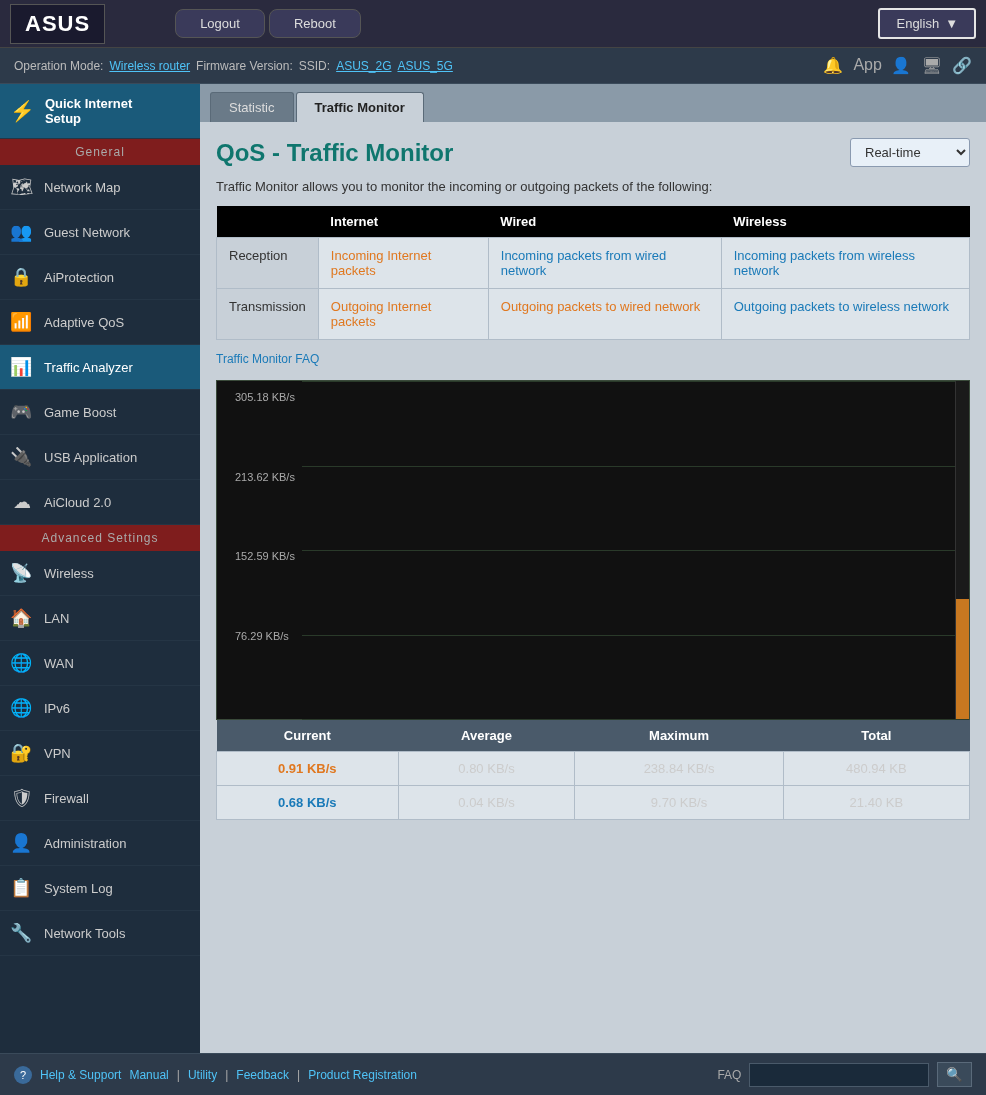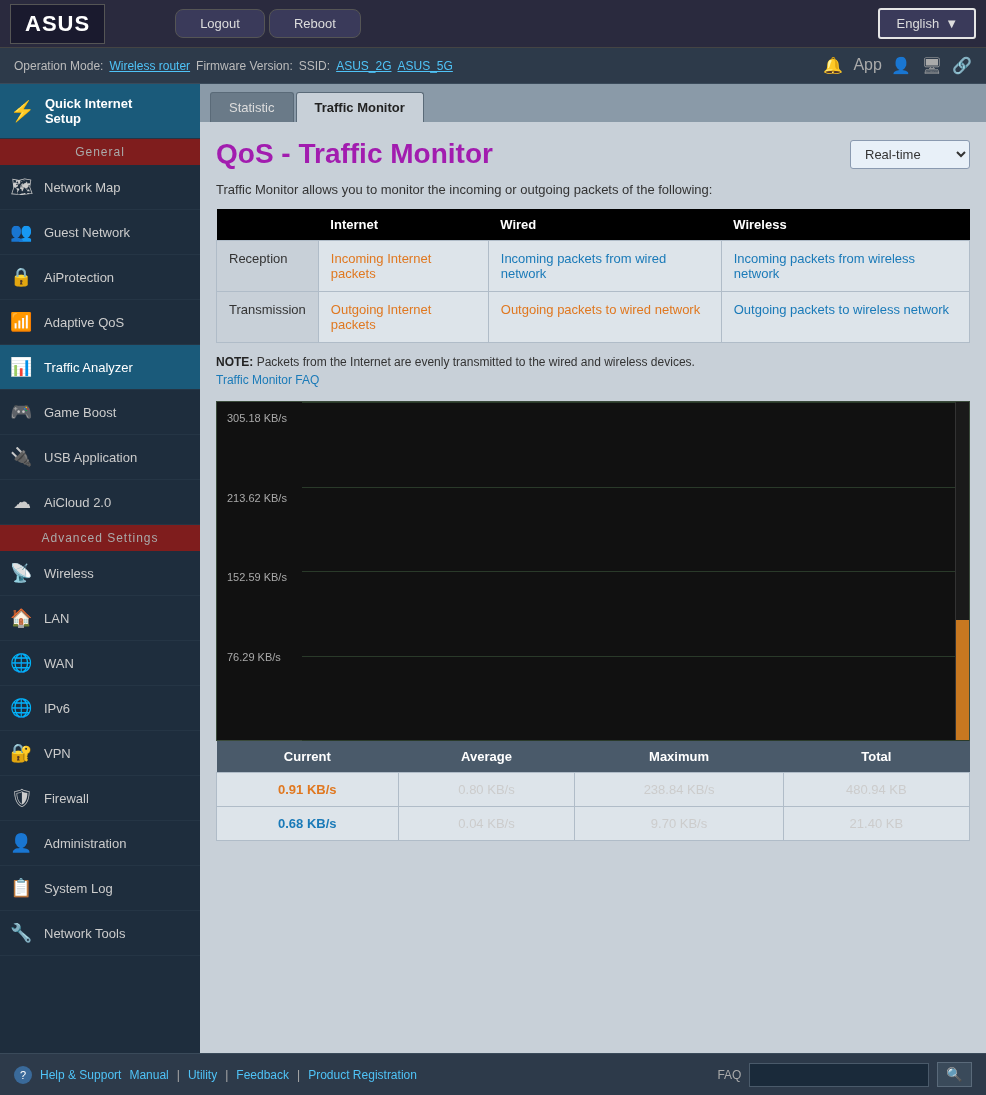--- a/index.html
+++ b/index.html
@@ -120,21 +120,21 @@
     
     .content-inner { flex: 1; padding: 16px 16px; background: #c8d0d8; overflow-y: auto; }
 
     
     .qos-header {
       display: flex;
       justify-content: space-between;
       align-items: center;
       margin-bottom: 12px;
     }
-    .qos-title { font-size: 28px; color: #a21caf; font-weight: bold; }
+    .qos-title { font-size: 24px; color: #0f766e; font-weight: bold; }
     .realtime-select {
       background: #e8f0f8;
       border: 1px solid #8a9ab0;
       padding: 5px 10px;
       font-size: 13px;
       color: #333;
       cursor: pointer;
       border-radius: 3px;
       min-width: 120px;
     }
@@ -185,21 +185,21 @@
     
     .chart-container {
       background: #111;
       height: 340px;
       position: relative;
       border: 1px solid #3a4a3a;
       margin-bottom: 0;
     }
     .chart-y-labels {
       position: absolute;
-      left: 4px;
+      left: 12px;
       top: 0;
       bottom: 0;
       width: 85px;
       display: flex;
       flex-direction: column;
       justify-content: space-between;
       padding: 10px 6px;
       font-size: 11px;
       color: #aaa;
     }
@@ -455,23 +455,20 @@
             <td>
               <a href="#" class="link-orange">Outgoing packets to wired network</a>
             </td>
             <td>
               <a href="#" class="link-blue">Outgoing packets to wireless network</a>
             </td>
           </tr>
         </tbody>
       </table>
 
-      <p class="note">
-        <strong>NOTE:</strong> <span>Packets from the Internet are evenly transmitted to the wired and wireless devices.</span>
-      </p>
       <a href="#" class="faq-link">Traffic Monitor FAQ</a>
 
 
       <div class="chart-container">
         <div class="chart-y-labels">
           <span>305.18 KB/s</span>
           <span>213.62 KB/s</span>
           <span>152.59 KB/s</span>
           <span>76.29 KB/s</span>
           <span></span>

